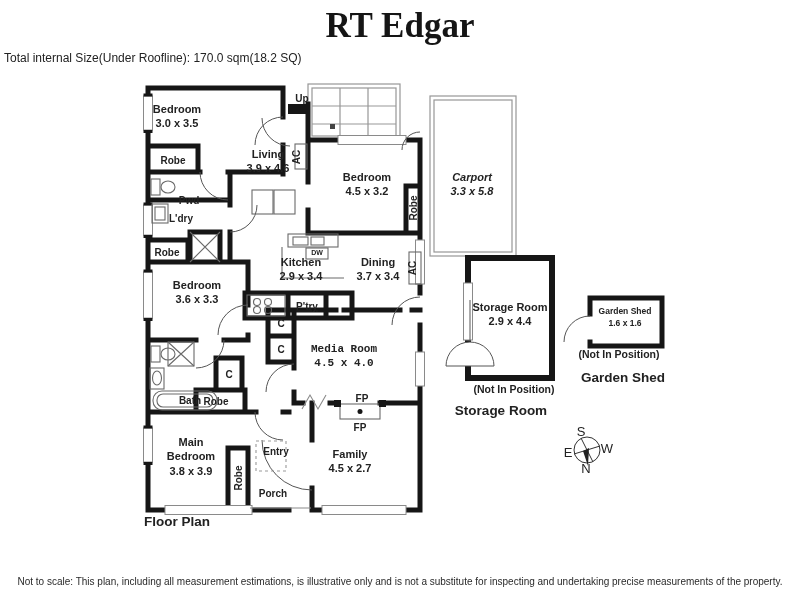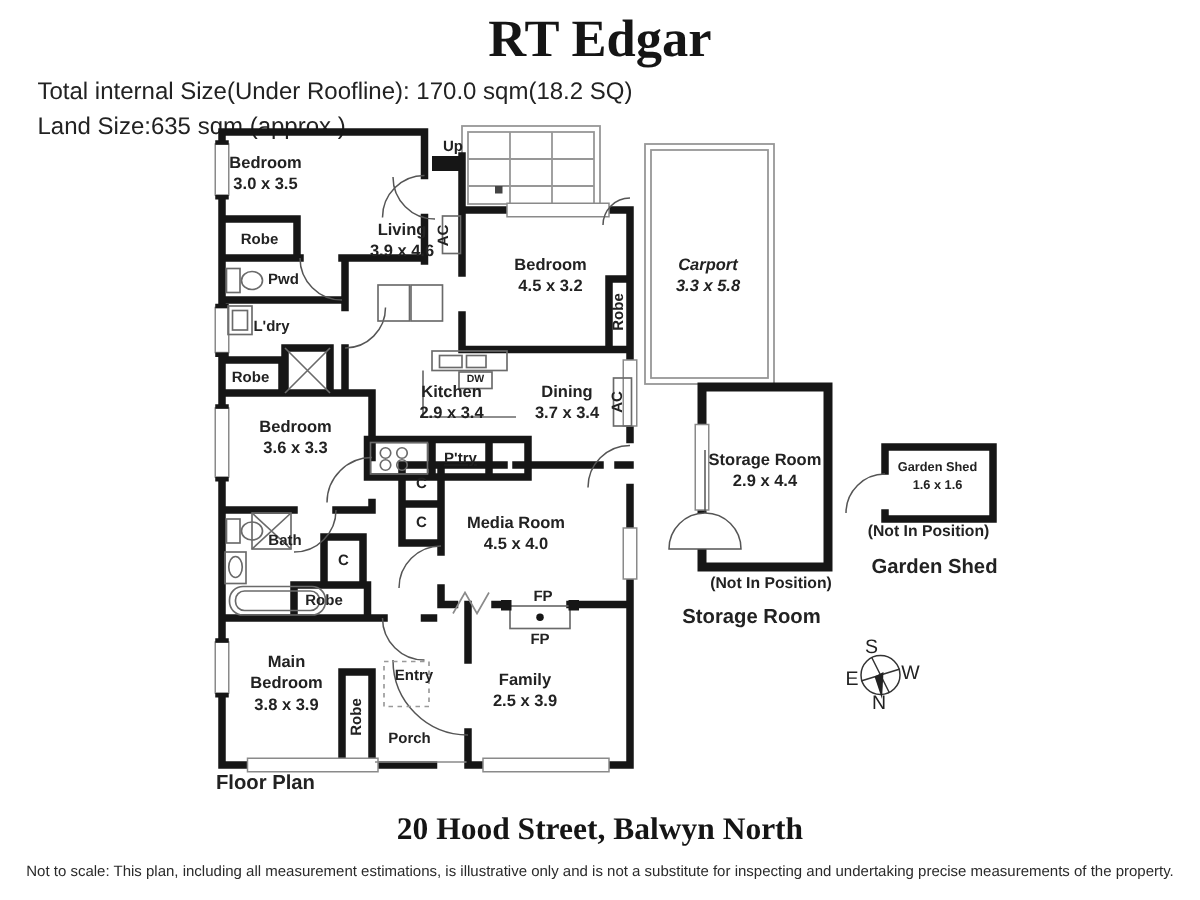--- a/index.html
+++ b/index.html
@@ -1,20 +1,20 @@
 <!DOCTYPE html>
 <html><head>
 <meta charset="utf-8">
 <style>
   html,body{margin:0;padding:0;background:#fff;}
   .page{position:relative;width:800px;height:600px;background:#fff;overflow:hidden;
         font-family:"Liberation Sans",sans-serif;color:#1f1f1f;}
   .brand{position:absolute;top:6px;left:0;width:100%;text-align:center;
          font-family:"Liberation Serif",serif;font-weight:bold;font-size:35px;color:#151515;}
-  .info{position:absolute;left:25px;top:50px;font-size:16px;line-height:1.45;color:#222;}
+  .info{position:absolute;left:4px;top:50px;font-size:12px;line-height:1.45;color:#222;}
   .address{position:absolute;top:540px;left:0;width:100%;text-align:center;
            font-family:"Liberation Serif",serif;font-weight:bold;font-size:21px;color:#151515;}
   .disclaimer{position:absolute;top:576px;left:0;width:100%;text-align:center;
               font-size:10px;color:#2a2a2a;}
   svg.plan{position:absolute;left:0;top:0;}
   #labels{position:absolute;left:0;top:0;width:800px;height:600px;pointer-events:none;}
   .lbl{position:absolute;transform:translate(-50%,-50%);text-align:center;font-weight:bold;
        white-space:pre-line;line-height:1.3;color:#222;}
   .room{font-size:11px;}
   .small{font-size:10px;}
@@ -26,21 +26,20 @@
   .compass-letter{position:absolute;transform:translate(-50%,-50%);font-size:13px;color:#222;}
 </style>
 </head>
 <body>
 
 <div class="page">
 
   <div class="brand">RT Edgar</div>
   <div class="info">
     <div>Total internal Size(Under Roofline): 170.0 sqm(18.2 SQ)</div>
-    <div>Land Size:635 sqm (approx.)</div>
   </div>
 
   <svg class="plan" width="800" height="600" viewBox="0 0 800 600">
 
     <g fill="none" stroke="#979797" stroke-width="1.2">
       <rect x="308" y="84" width="92" height="56"></rect>
       <rect x="312" y="88" width="84" height="48"></rect>
       <path d="M340,88 V136 M368,88 V136 M312,106 H396 M312,124 H396"></path>
       <rect x="330" y="124" width="5" height="5" fill="#444" stroke="none"></rect>
     </g>
@@ -196,26 +195,26 @@
       <circle cx="587" cy="450" r="13"></circle>
       <path d="M581,438 L593,462 M574,454 L600,446"></path>
       <polygon points="583,451 589,448 588,466" fill="#222" stroke="none"></polygon>
     </g>
   </svg>
 
   <div id="labels">
       <div class="lbl room" style="left: 177px; top: 116px;">Bedroom
 3.0 x 3.5</div>
       <div class="lbl small" style="left: 173px; top: 160px;">Robe</div>
-      <div class="lbl small" style="left: 189px; top: 187px;">Pwd</div>
+      <div class="lbl small" style="left: 189px; top: 200px;">Pwd</div>
       <div class="lbl small" style="left: 181px; top: 218px;">L'dry</div>
       <div class="lbl small" style="left: 167px; top: 252px;">Robe</div>
       <div class="lbl room" style="left: 197px; top: 292px;">Bedroom
 3.6 x 3.3</div>
-      <div class="lbl small" style="left: 190px; top: 361px;">Bath</div>
+      <div class="lbl small" style="left: 190px; top: 400px;">Bath</div>
       <div class="lbl small" style="left: 229px; top: 374px;">C</div>
       <div class="lbl small" style="left: 216px; top: 401px;">Robe</div>
       <div class="lbl room" style="left: 191px; top: 456px;">Main
 Bedroom
 3.8 x 3.9</div>
       <div class="lbl small rot" style="left: 238px; top: 478px;">Robe</div>
       <div class="lbl small" style="left: 276px; top: 451px; text-align: right;">Entry</div>
       <div class="lbl small" style="left: 273px; top: 493px;">Porch</div>
       <div class="lbl caption" style="left: 177px; top: 522px;">Floor Plan</div>
       <div class="lbl room" style="left: 268px; top: 161px;">Living
@@ -229,36 +228,35 @@
 3.3 x 5.8</div>
       <div class="lbl room" style="left: 301px; top: 269px;">Kitchen
 2.9 x 3.4</div>
       <div class="lbl tiny" style="left: 317px; top: 253px;">DW</div>
       <div class="lbl room" style="left: 378px; top: 269px;">Dining
 3.7 x 3.4</div>
       <div class="lbl small rot" style="left: 412px; top: 268px;">AC</div>
       <div class="lbl small" style="left: 307px; top: 306px; text-decoration: underline;">P'try</div>
       <div class="lbl small" style="left: 281px; top: 323px;">C</div>
       <div class="lbl small" style="left: 281px; top: 349px;">C</div>
-      <div class="lbl room" style="left: 344px; top: 356px;">Media Room
+      <div class="lbl room" style="left: 344px; top: 356px; font-family: Liberation Mono, monospace;">Media Room
 4.5 x 4.0</div>
       <div class="lbl small" style="left: 362px; top: 398px;">FP</div>
       <div class="lbl small" style="left: 360px; top: 427px;">FP</div>
       <div class="lbl room" style="left: 350px; top: 461px;">Family
-2.5 x 3.9</div>
+4.5 x 2.7</div>
       <div class="lbl room" style="left: 510px; top: 314px;">Storage Room
 2.9 x 4.4</div>
       <div class="lbl note" style="left: 514px; top: 390px;">(Not In Position)</div>
       <div class="lbl caption" style="left: 501px; top: 411px;">Storage Room</div>
       <div class="lbl shed" style="left: 625px; top: 318px;">Garden Shed
 1.6 x 1.6</div>
       <div class="lbl note" style="left: 619px; top: 355px;">(Not In Position)</div>
       <div class="lbl caption" style="left: 623px; top: 378px;">Garden Shed</div>
     </div>
 
   <div class="compass-letter" style="left:581px;top:431px">S</div>
   <div class="compass-letter" style="left:607px;top:448px">W</div>
   <div class="compass-letter" style="left:568px;top:452px">E</div>
   <div class="compass-letter" style="left:586px;top:468px">N</div>
 
-  <div class="address">20 Hood Street, Balwyn North</div>
   <div class="disclaimer">Not to scale: This plan, including all measurement estimations, is illustrative only and is not a substitute for inspecting and undertaking precise measurements of the property.</div>
 </div>
 
 </body></html>

